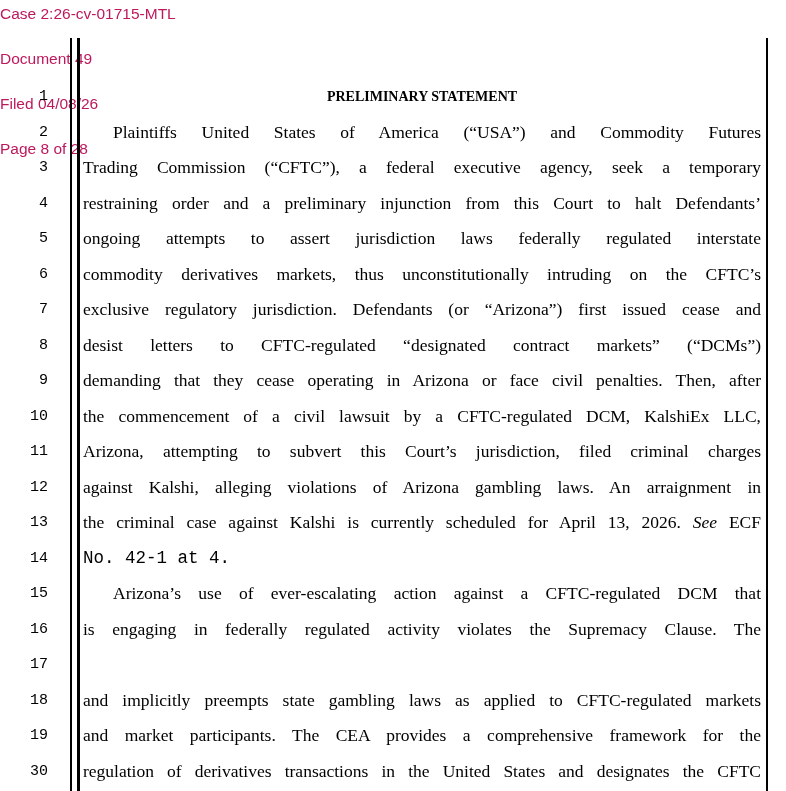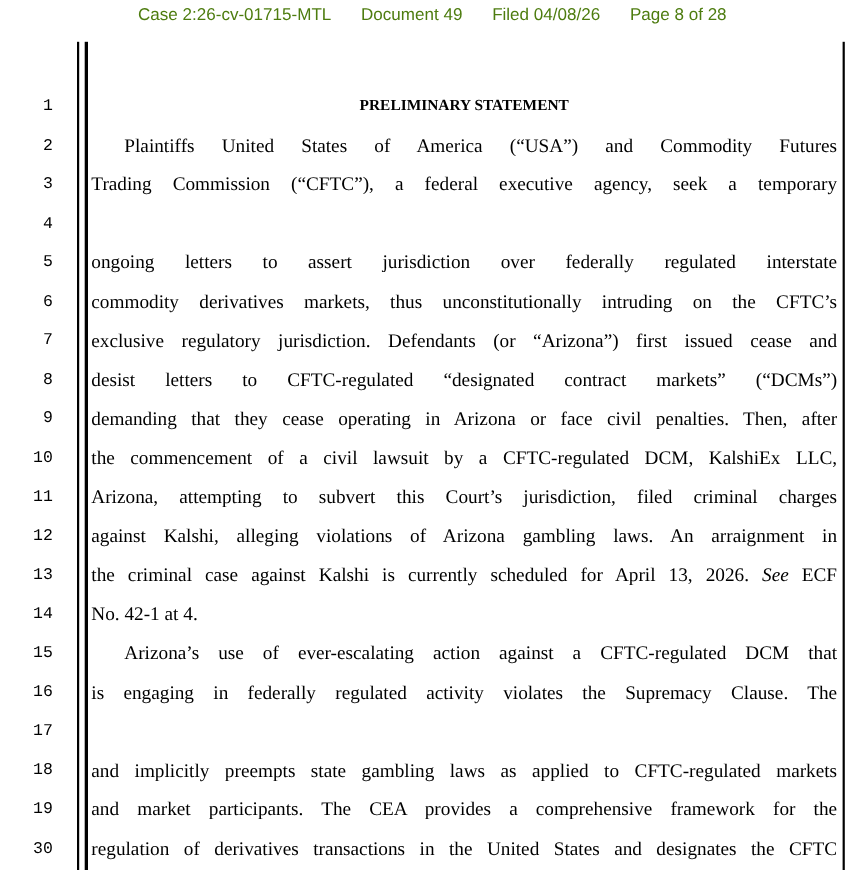--- a/index.html
+++ b/index.html
@@ -40,29 +40,29 @@
   }
   .line-text {
     box-sizing: border-box;
     margin-left: 35px;
     width: 678px;
     font-size: 17.5px;
     line-height: 1.1;
     white-space: normal;
   }
   .line-text.justify { text-align: justify; text-align-last: justify; }
-  .line-text.left    { text-align: left; }
+  .line-text.left    { text-align: left; font-family: Liberation Mono, monospace; }
   .line-text.title   { text-align: center; font-weight: bold; font-size: 14px; }
   .line-text.indent  { padding-left: 30px; }
   .italic { font-style: italic; }
 </style>
 </head>
 <body>
 
-<div class="case-header" style="color: #4d7c0f;">
+<div class="case-header" style="color: #be185d; flex-direction: column;">
   <span>Case 2:26-cv-01715-MTL</span>
   <span>Document 49</span>
   <span>Filed 04/08/26</span>
   <span>Page 8 of 28</span>
 </div>
 
 <div class="rule rule-left-a"></div>
 <div class="rule rule-left-b"></div>
 <div class="rule rule-right"></div>
 
@@ -74,24 +74,25 @@
     <div class="line-row">
       <span class="line-num">2</span>
       <div class="line-text justify indent"><span>Plaintiffs United States of America (“USA”) and Commodity Futures</span></div>
     </div>
     <div class="line-row">
       <span class="line-num">3</span>
       <div class="line-text justify"><span>Trading Commission (“CFTC”), a federal executive agency, seek a temporary</span></div>
     </div>
     <div class="line-row">
       <span class="line-num">4</span>
+      <div class="line-text justify"><span>restraining order and a preliminary injunction from this Court to halt Defendants’</span></div>
     </div>
     <div class="line-row">
       <span class="line-num">5</span>
-      <div class="line-text justify"><span>ongoing letters to assert jurisdiction over federally regulated interstate</span></div>
+      <div class="line-text justify"><span>ongoing attempts to assert jurisdiction laws federally regulated interstate</span></div>
     </div>
     <div class="line-row">
       <span class="line-num">6</span>
       <div class="line-text justify"><span>commodity derivatives markets, thus unconstitutionally intruding on the CFTC’s</span></div>
     </div>
     <div class="line-row">
       <span class="line-num">7</span>
       <div class="line-text justify"><span>exclusive regulatory jurisdiction.  Defendants (or “Arizona”) first issued cease and</span></div>
     </div>
     <div class="line-row">

